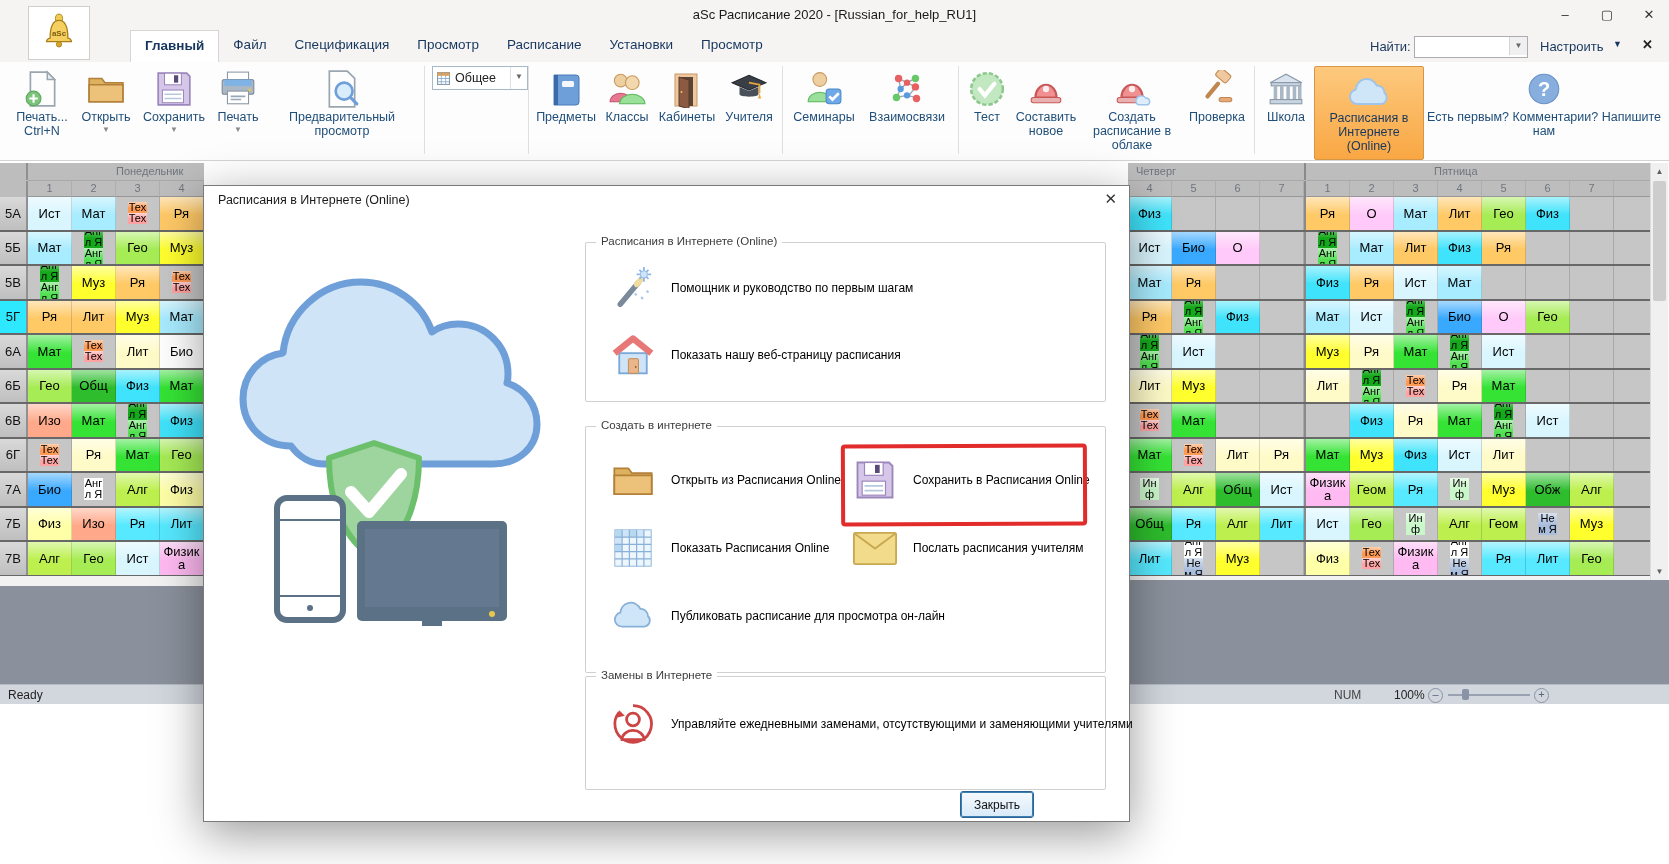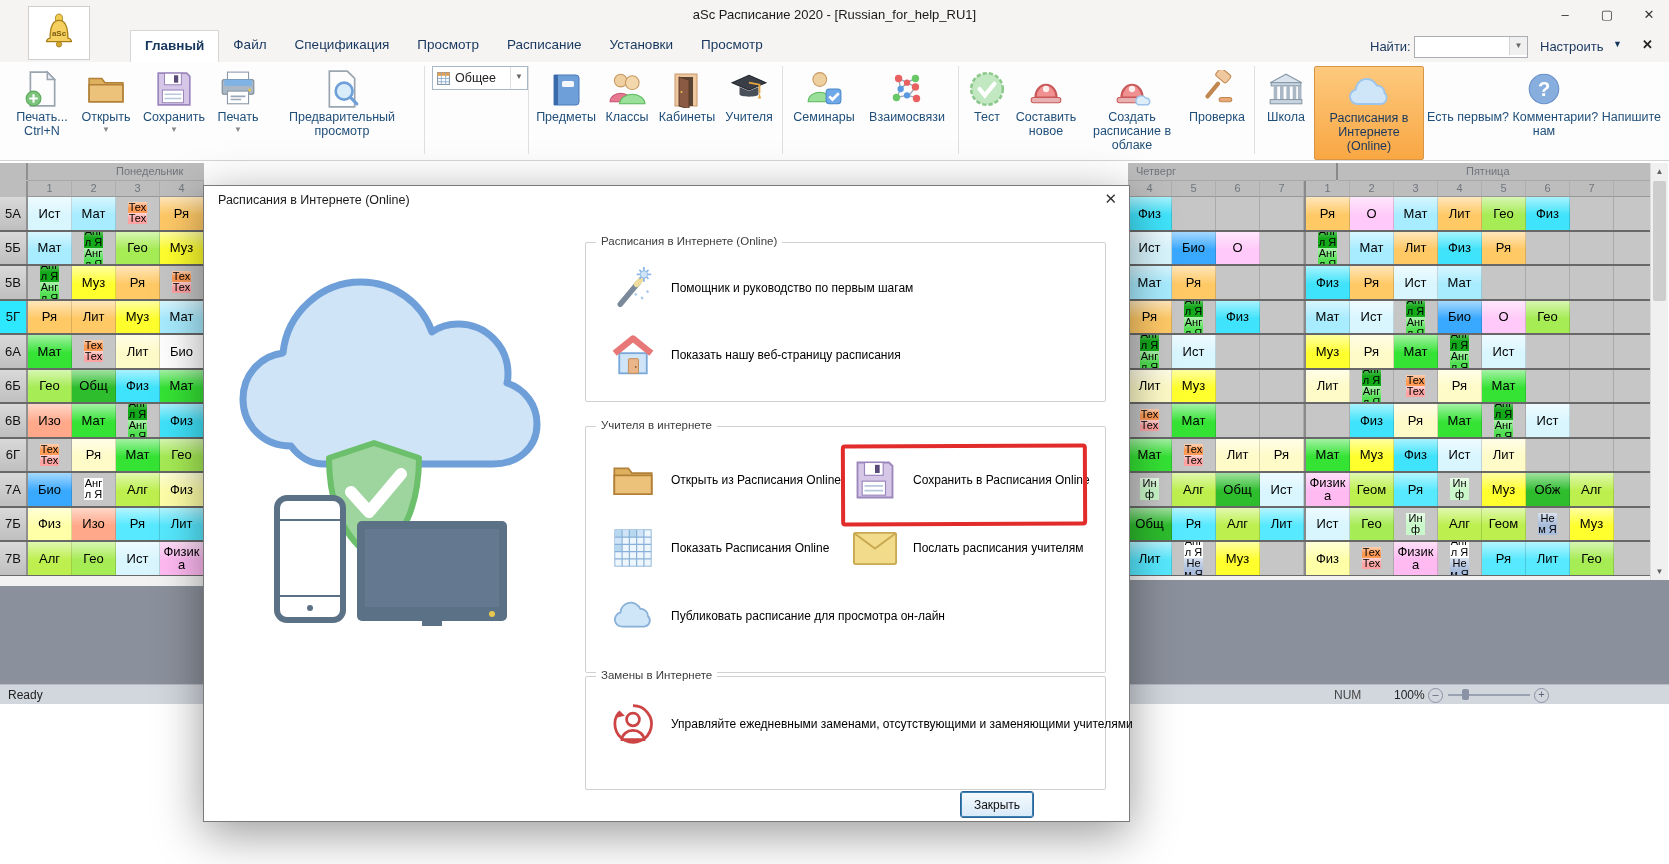--- a/index.html
+++ b/index.html
@@ -469,21 +469,21 @@
       <div class="grow">
         <div class="clshead">7В</div>
         <div class="cell" style="background-color: rgb(189, 240, 78); background-image: linear-gradient(rgba(255, 255, 255, 0.55), rgba(255, 255, 255, 0) 55%);">Алг</div>
         <div class="cell" style="background-color: rgb(166, 236, 85); background-image: linear-gradient(rgba(255, 255, 255, 0.55), rgba(255, 255, 255, 0) 55%);">Гео</div>
         <div class="cell" style="background-color: rgb(217, 246, 255); background-image: linear-gradient(rgba(255, 255, 255, 0.55), rgba(255, 255, 255, 0) 55%);">Ист</div>
         <div class="cell" style="background-color: rgb(255, 186, 242); background-image: linear-gradient(rgba(255, 255, 255, 0.55), rgba(255, 255, 255, 0) 55%);">Физика</div>
       </div>
     </div>
   <div id="grid-right" class="gridfrag" style="left:1128px;width:522px;height:413px">
       <div class="ghead">
-        <div class="dayname" style="width:208px">
+        <div class="dayname" style="width:176px">
           <span style="left: 8px;">Четверг</span>
         </div>
         <div class="vsepcol" style="height:17px"></div>
         <div class="dayname" style="width:308px;text-align:center">
           <span style="left: 128px;">Пятница</span>
         </div>
         <div class="dayname" style="flex:1"></div>
       </div>
       <div class="ghead">
         <div class="pcell">4</div>
@@ -778,21 +778,21 @@
         <rect x="9" y="22" width="30" height="22" fill="#cfe4f7" stroke="#7aa8d8" stroke-width="2"></rect>
         <path d="M4 22L24 6l20 16" fill="none" stroke="#e87878" stroke-width="7" stroke-linejoin="round"></path>
         <rect x="19" y="28" width="11" height="16" rx="1" fill="#eab588" stroke="#c08850"></rect>
         <circle cx="27" cy="37" r="1" fill="#8a5a30"></circle>
       </svg>
         </span>
       <span class="dlbl">Показать нашу веб-страницу расписания</span>
     </div>
 
     <div class="dgroup" style="left:381px;top:240px;width:519px;height:245px">
-      <span class="dgtitle">Учителя в интернете</span>
+      <span class="dgtitle">Создать в интернете</span>
     </div>
     <div class="ditem" style="left:403px;top:268px">
       <span class="dicon">
           <svg viewBox="0 0 36 36" width="42" height="42">
         <path d="M2 8h12l3 4h17v18H2z" fill="#deb15f" stroke="#b28038" stroke-width="1.5"></path>
         <path d="M2 14h32v16H2z" fill="#ecc27a" stroke="#b28038" stroke-width="1.5"></path>
       </svg>
         </span>
       <span class="dlbl">Открыть из Расписания Online</span>
     </div>

